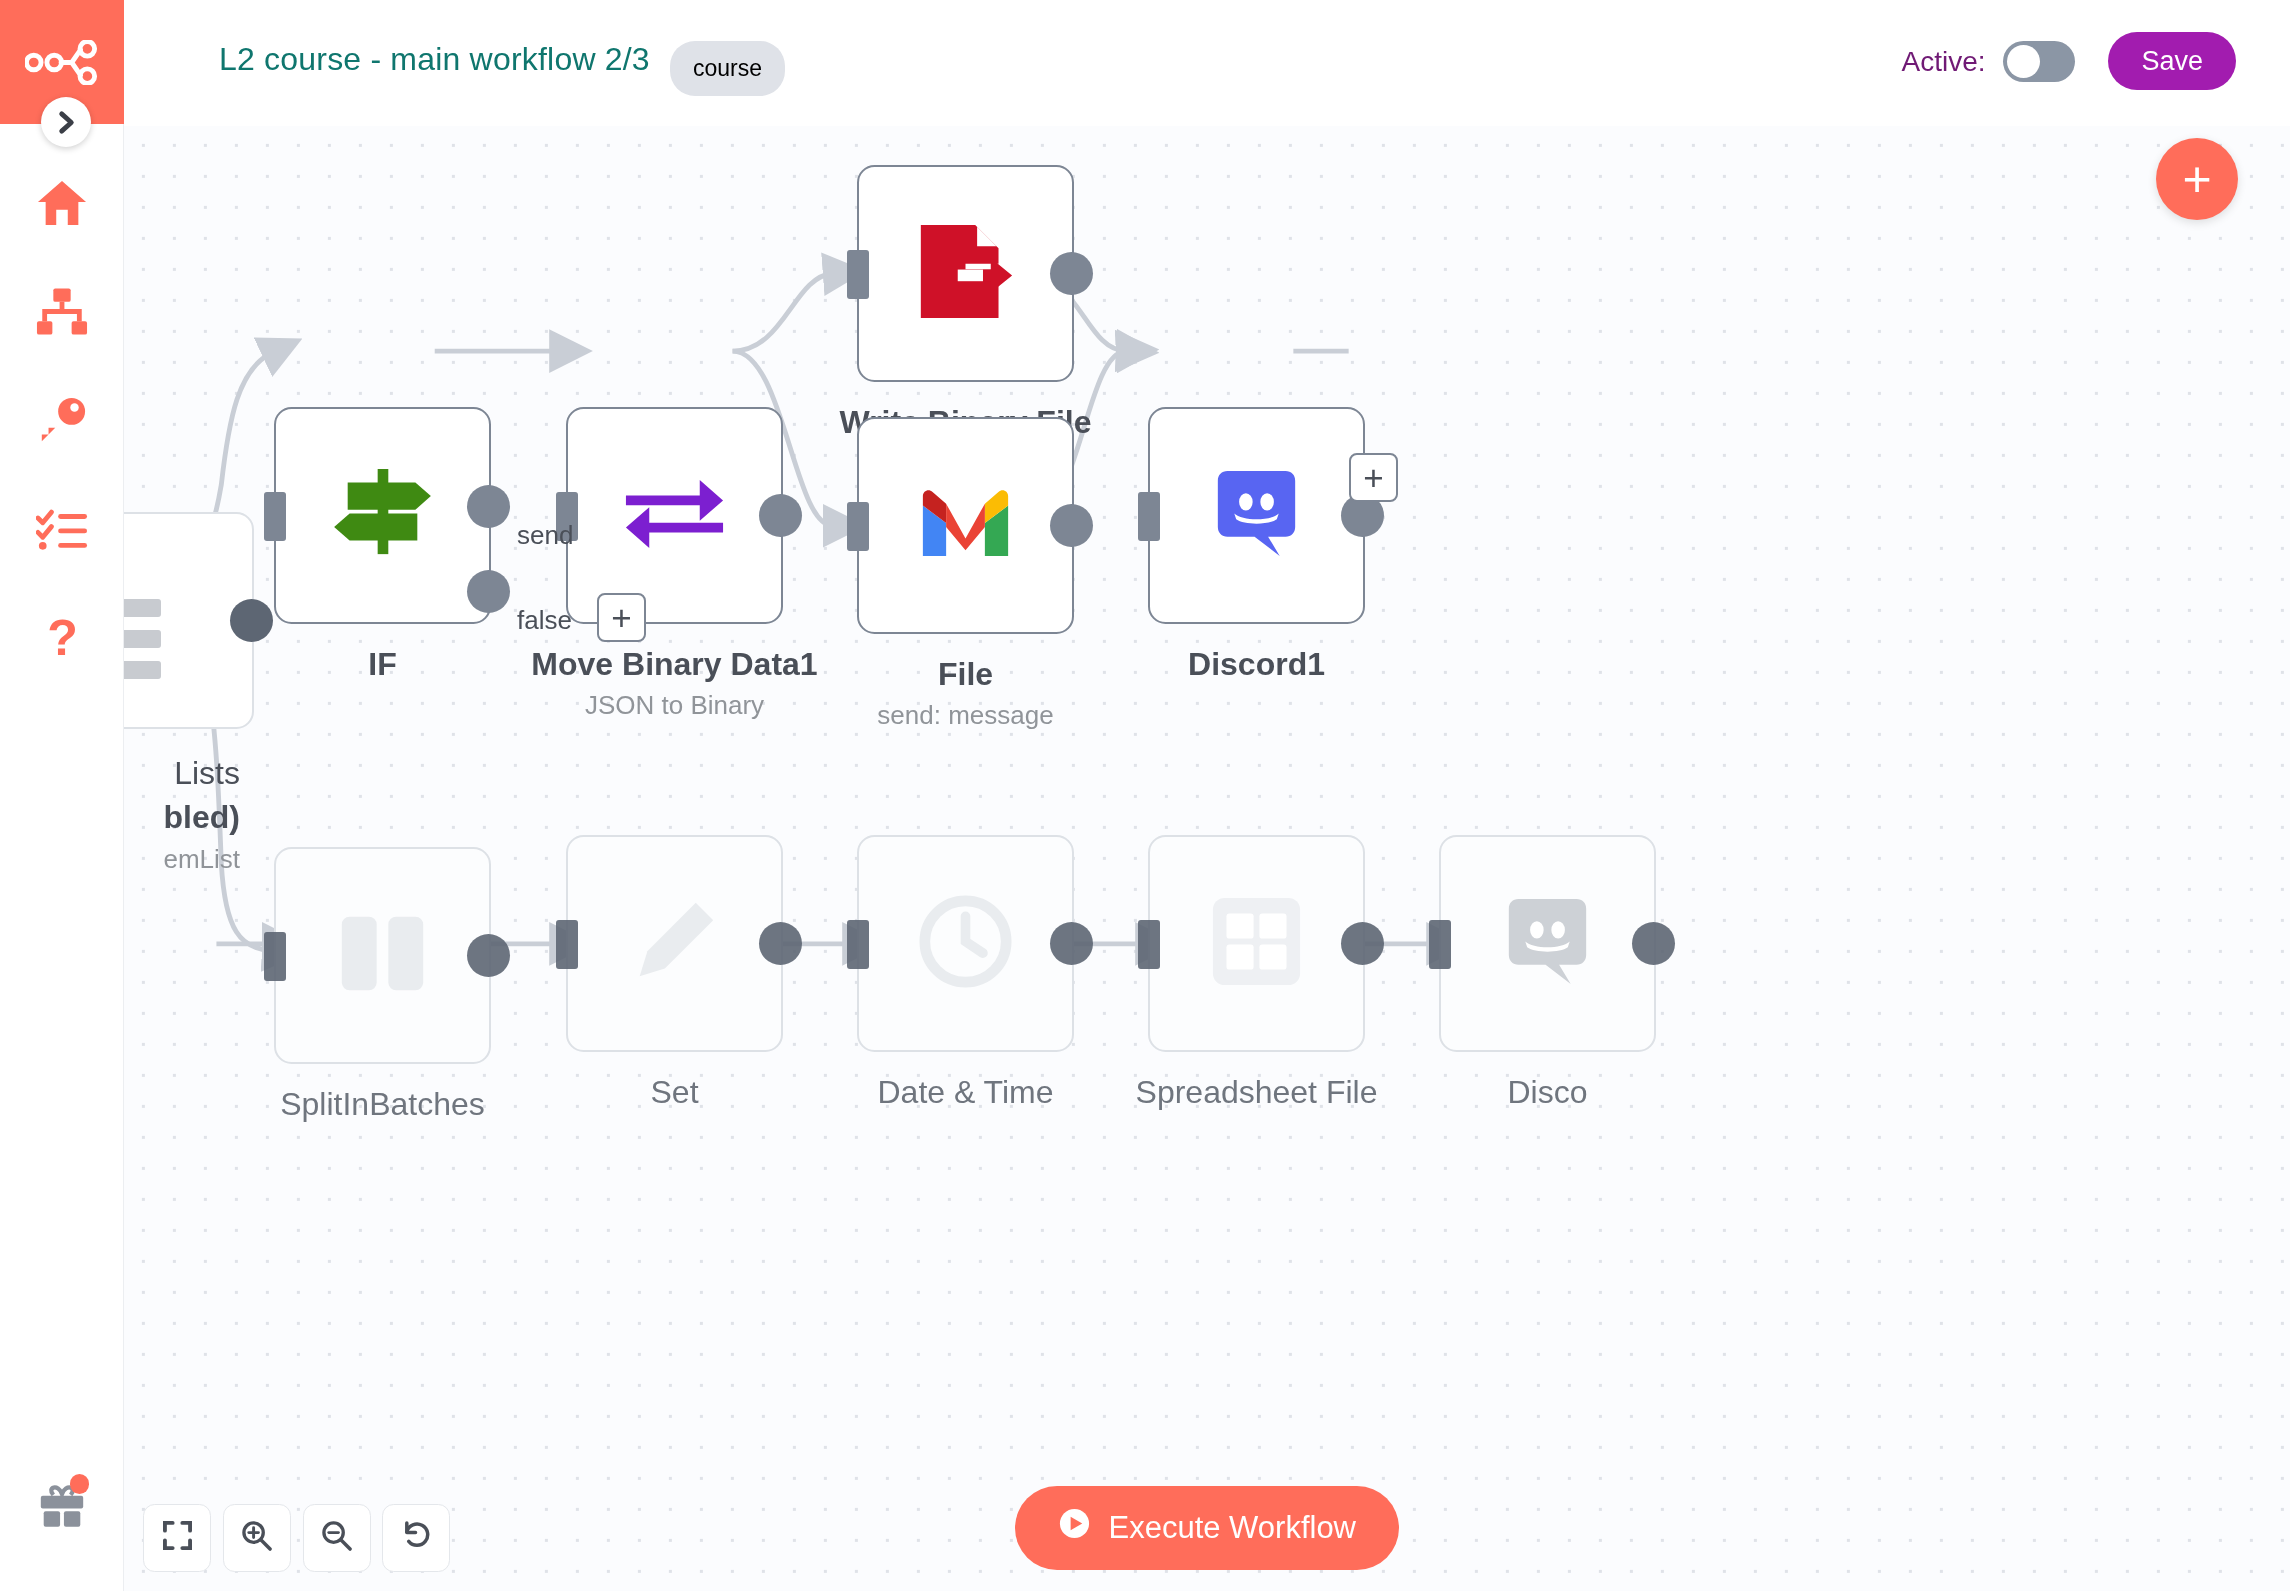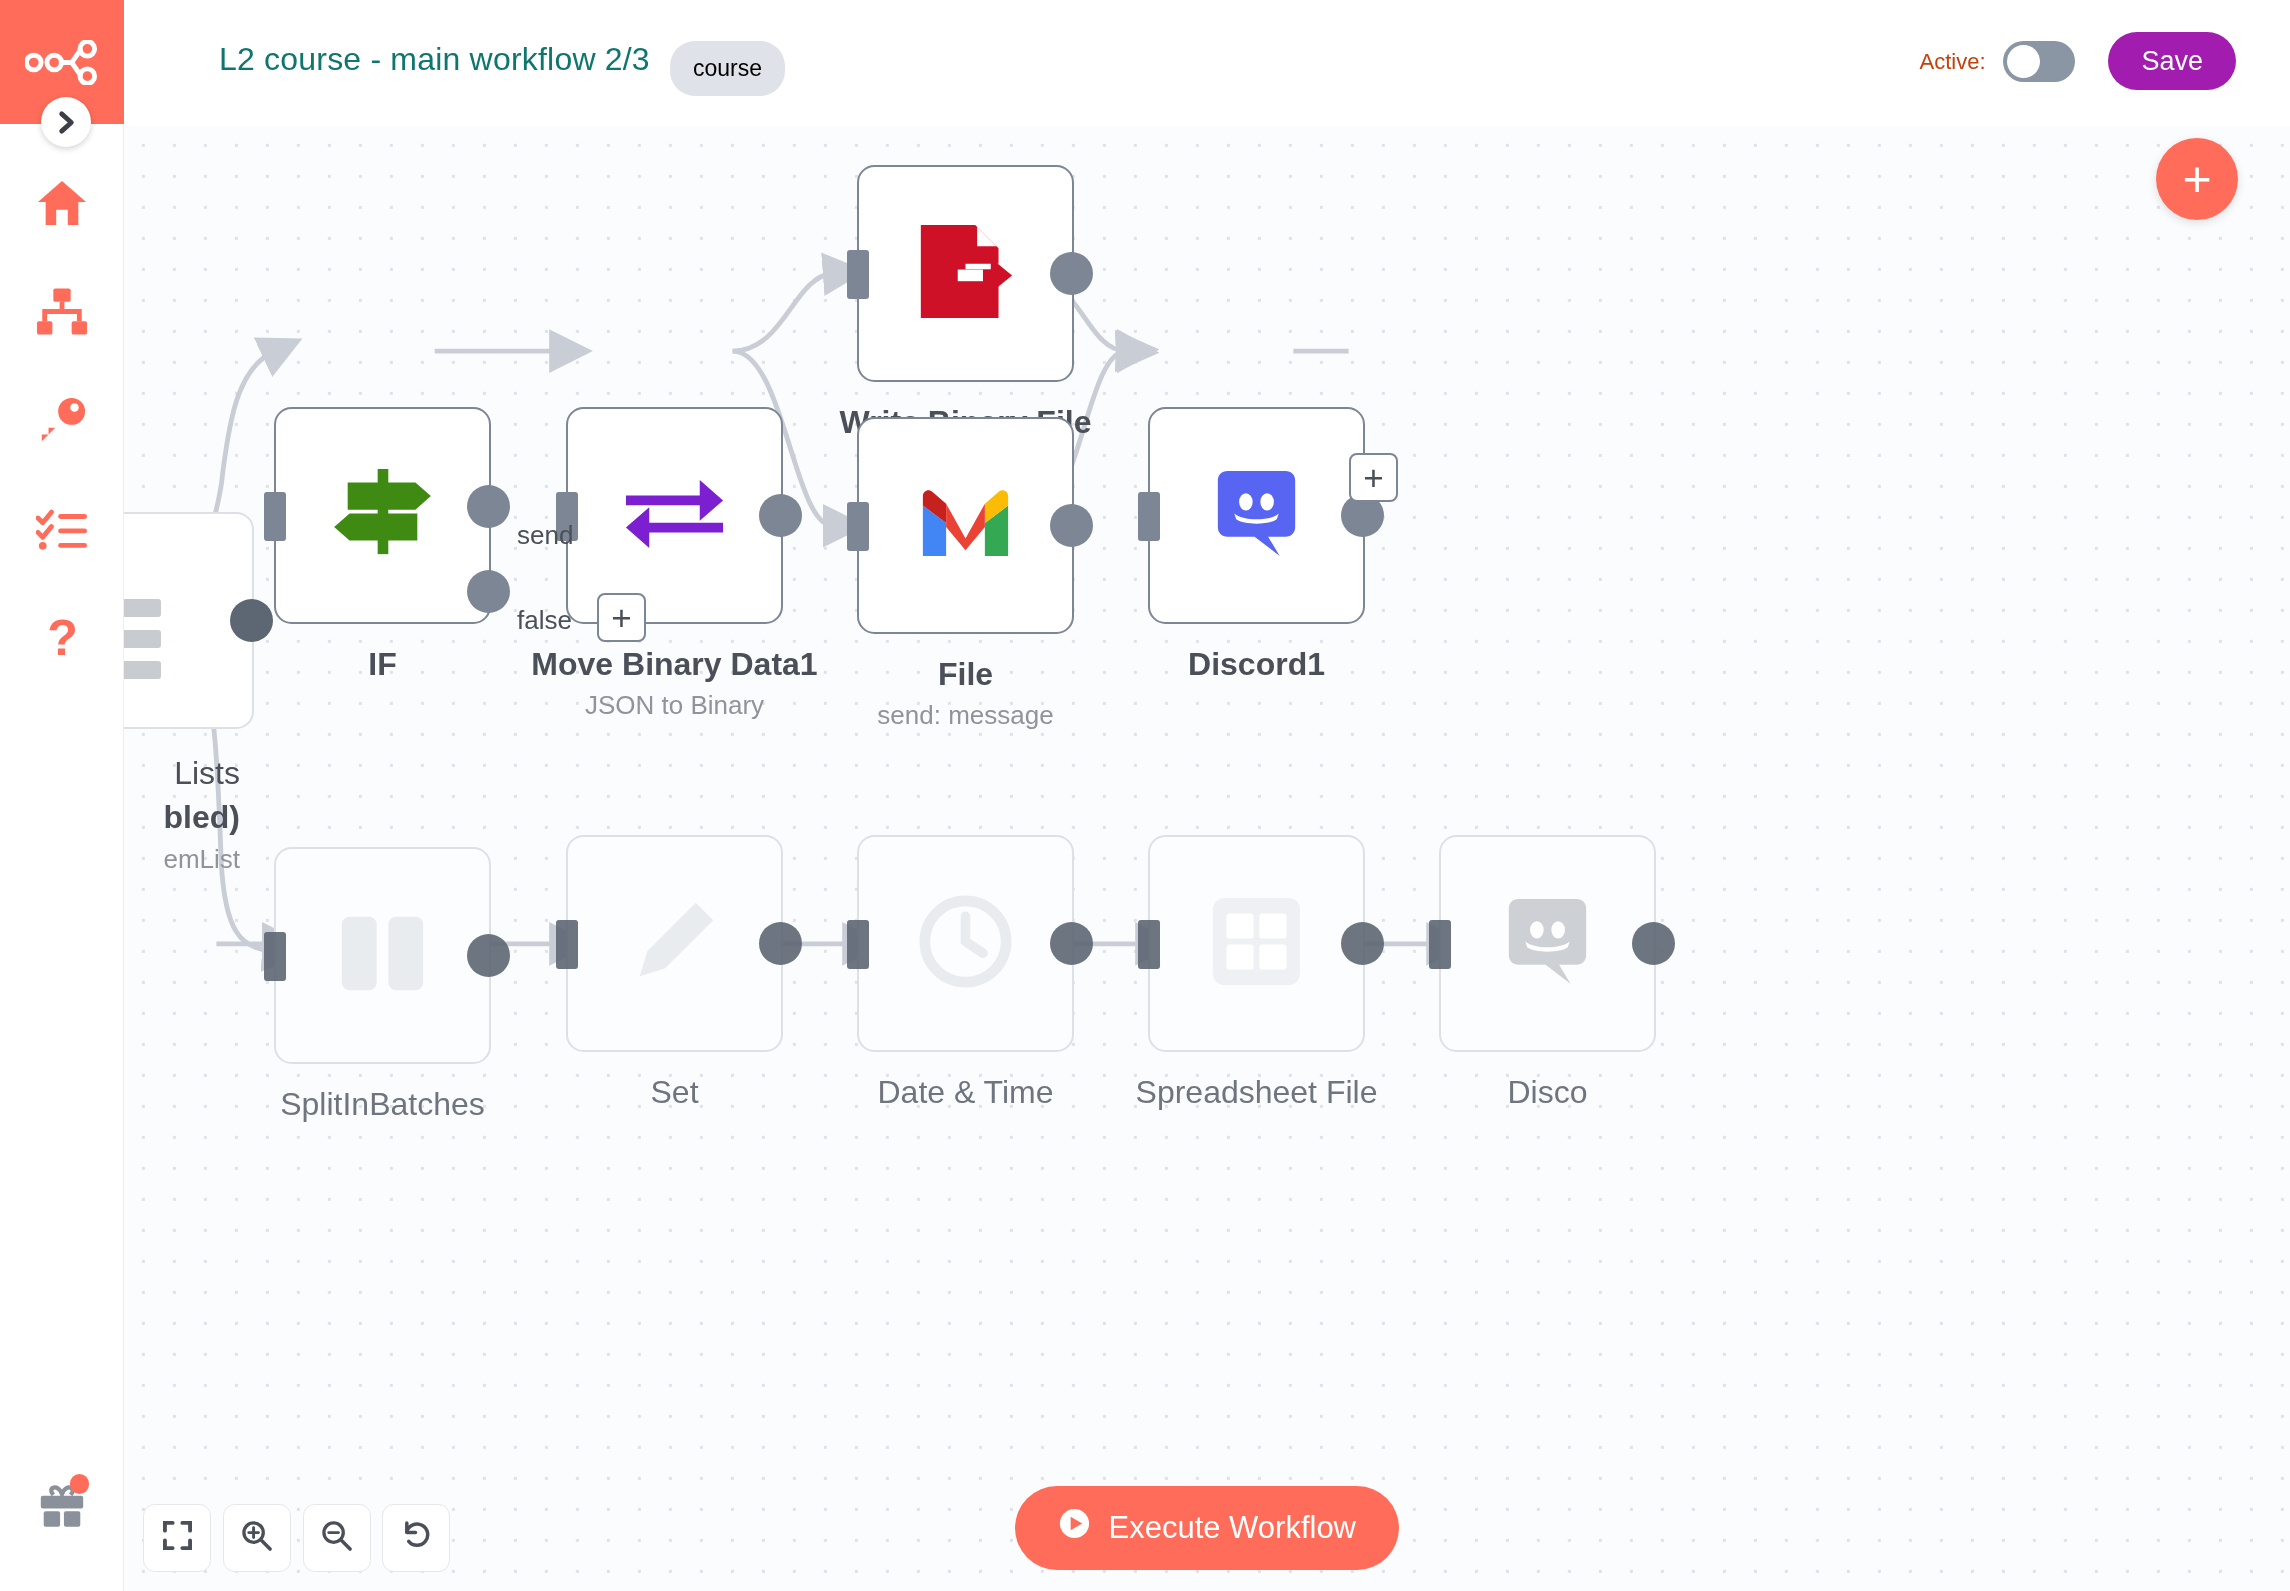--- a/index.html
+++ b/index.html
@@ -26,21 +26,21 @@
   #wf-tag {
     position: absolute; left: 670px; top: 41px;
     background: #dfe2e8; color: #000000;
     font-size: 23px; padding: 16px 23px;
     border-radius: 25px; line-height: 1;
   }
   #active-wrap {
     position: absolute; right: 215px; top: 41px;
     display: flex; align-items: center; gap: 17.5px;
   }
-  #active-label { font-size: 22px; color: #c2410c; }
+  #active-label { font-size: 28px; color: #701a75; }
   #active-toggle {
     width: 72px; height: 41px; border-radius: 20.4px;
     background: #8b96a5; position: relative; cursor: pointer;
   }
   #active-toggle::after {
     content: ""; position: absolute; left: 3.9px; top: 3.9px;
     width: 33px; height: 33px; border-radius: 50%; background: #fff;
   }
   #save-btn {
     position: absolute; right: 54px; top: 32px;

